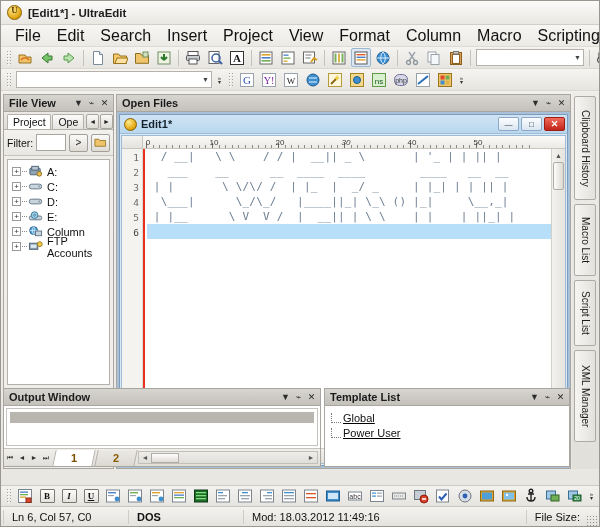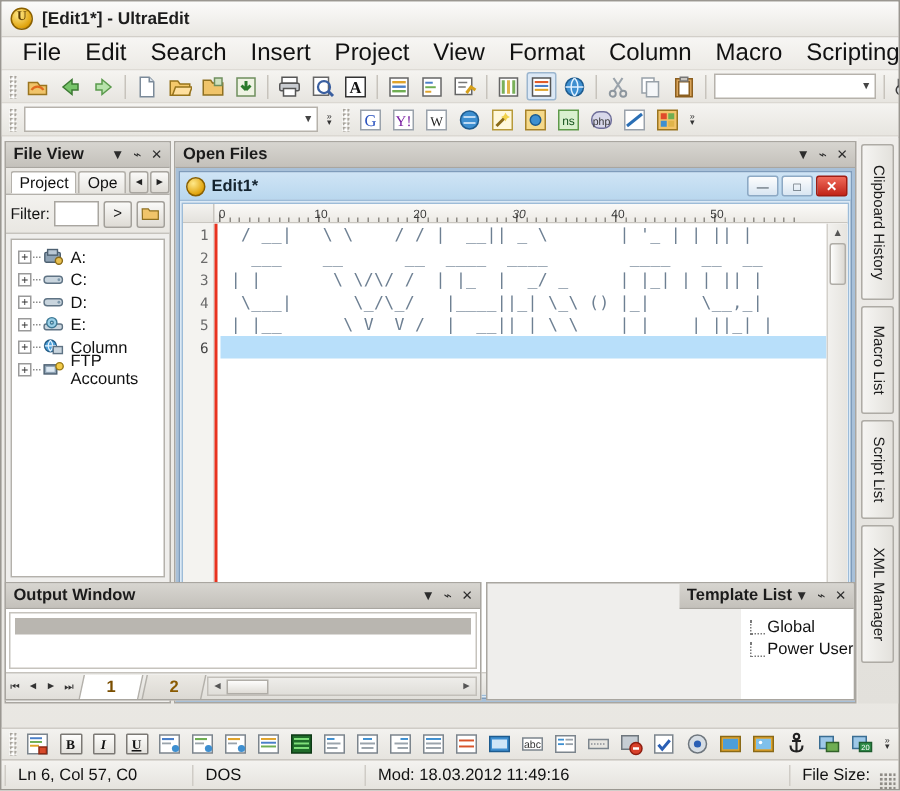--- a/index.html
+++ b/index.html
@@ -922,28 +922,28 @@
           </div>
         <div class="out-hs">
           <div class="ar">◄</div>
           <div class="thumb"></div>
           <div class="sp"></div>
           <div class="ar">►</div>
         </div>
       </div>
     </div>
 
-    <div class="panel" style="flex:1;align-items:flex-end;">
+    <div class="panel" style="flex:1;">
       <div class="panel-head">
         <div class="panel-title">Template List</div>
         <div class="hdr-btn">▼</div>
         <div class="hdr-btn">⌁</div>
         <div class="hdr-btn">✕</div>
       </div>
-      <div class="panel-body" style="padding-top:4px;">
+      <div class="panel-body" style="padding-top:4px;text-decoration:underline;">
         <div class="tl-item">
           <span class="tl-elbow"></span>
           <span>Global</span>
         </div>
         <div class="tl-item">
           <span class="tl-elbow"></span>
           <span>Power User</span>
         </div>
       </div>
     </div>
@@ -1130,20 +1130,20 @@
         <div>»</div>
         <div>▾</div>
       </div>
 
   </div>
 
   <div class="statusbar">
     <div class="sb-sep"></div>
     <div class="sb-cell" style="width:120px;">Ln 6, Col 57, C0</div>
     <div class="sb-sep"></div>
-    <div class="sb-cell" style="width:110px;">DOS</div>
+    <div class="sb-cell" style="width:110px;font-weight:bold;">DOS</div>
     <div class="sb-sep"></div>
     <div class="sb-cell" style="flex:1;">Mod: 18.03.2012 11:49:16</div>
     <div class="sb-sep"></div>
     <div class="sb-cell">File Size:</div>
     <div class="grip-corner" style="margin-right:2px;"></div>
   </div>
 </div>
 
 </body></html>

